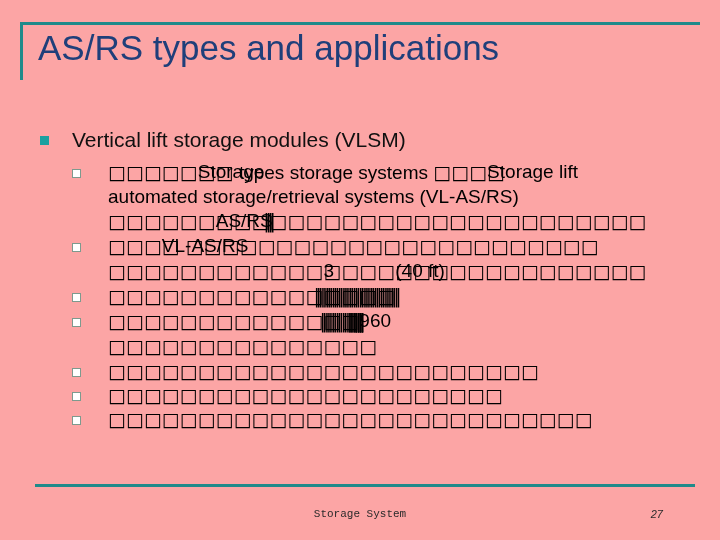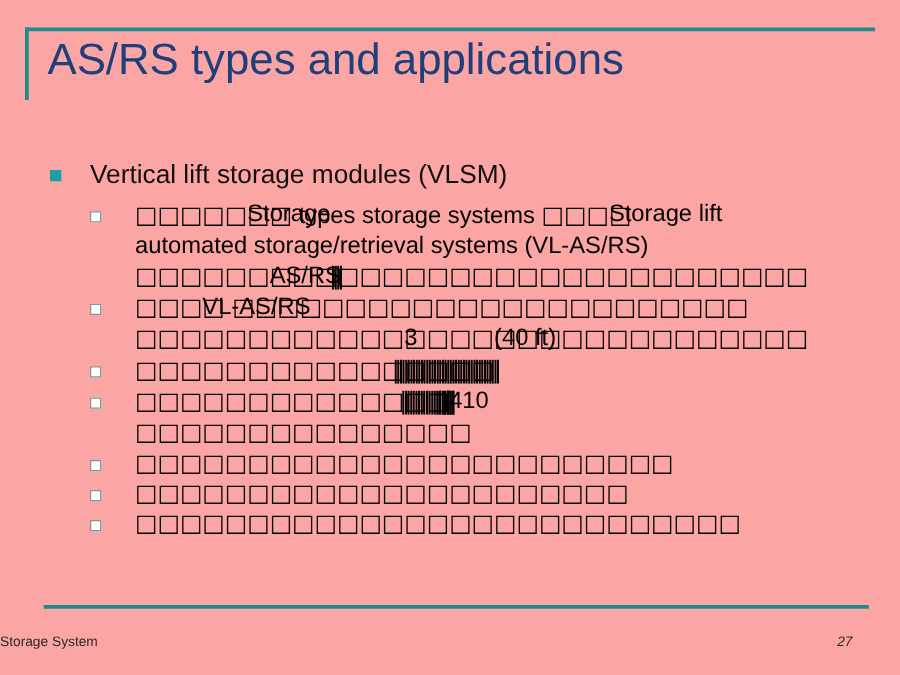--- a/index.html
+++ b/index.html
@@ -151,26 +151,28 @@
     top: 484px;
     width: 660px;
     height: 3px;
     background: #1f8a8a;
   }
   .foot-center {
     position: absolute;
     left: 0;
     top: 508px;
     width: 720px;
+    text-align: center;
     font-size: 11px;
     color: #2a2a2a;
+    font-family: Liberation Mono, monospace;
   }
   .foot-page {
     position: absolute;
-    right: 38px;
+    right: 57px;
     top: 508px;
     font-size: 11px;
     color: #2a2a2a;
     font-style: italic;
   }
 </style>
 </head>
 <body>
 
 <div class="slide">
@@ -214,21 +216,21 @@
       <div class="lvl2">
         <span class="bullet-hollow"></span>
         <span class="lvl2-text">
           <span class="tofu">□□□□□□□□□□□□□□□□</span><span class="tofu tofu-narrow">||||||||||||||||||||||||||||||||||||||||</span>
         </span>
       </div>
 
       <div class="lvl2">
         <span class="bullet-hollow"></span>
         <span class="lvl2-text">
-          <span class="tofu">□□□□□□□□□□□□□□</span><span class="tofu tofu-narrow">||||||||||||||||||||</span><span class="overlap"><span class="under tofu tofu-narrow">||||</span><span class="over">410</span></span><span class="tofu tofu-narrow">|||||||</span>
+          <span class="tofu">□□□□□□□□□□□□□□</span><span class="tofu tofu-narrow">||||||||||||||||||||</span><span class="overlap"><span class="under tofu tofu-narrow">||||</span><span class="over">960</span></span><span class="tofu tofu-narrow">|||||||</span>
         </span>
         <span class="cont">
           <span class="tofu">□□□□□□□□□□□□□□□</span>
         </span>
       </div>
 
       <div class="lvl2">
         <span class="bullet-hollow"></span>
         <span class="lvl2-text tofu">□□□□□□□□□□□□□□□□□□□□□□□□</span>
       </div>

